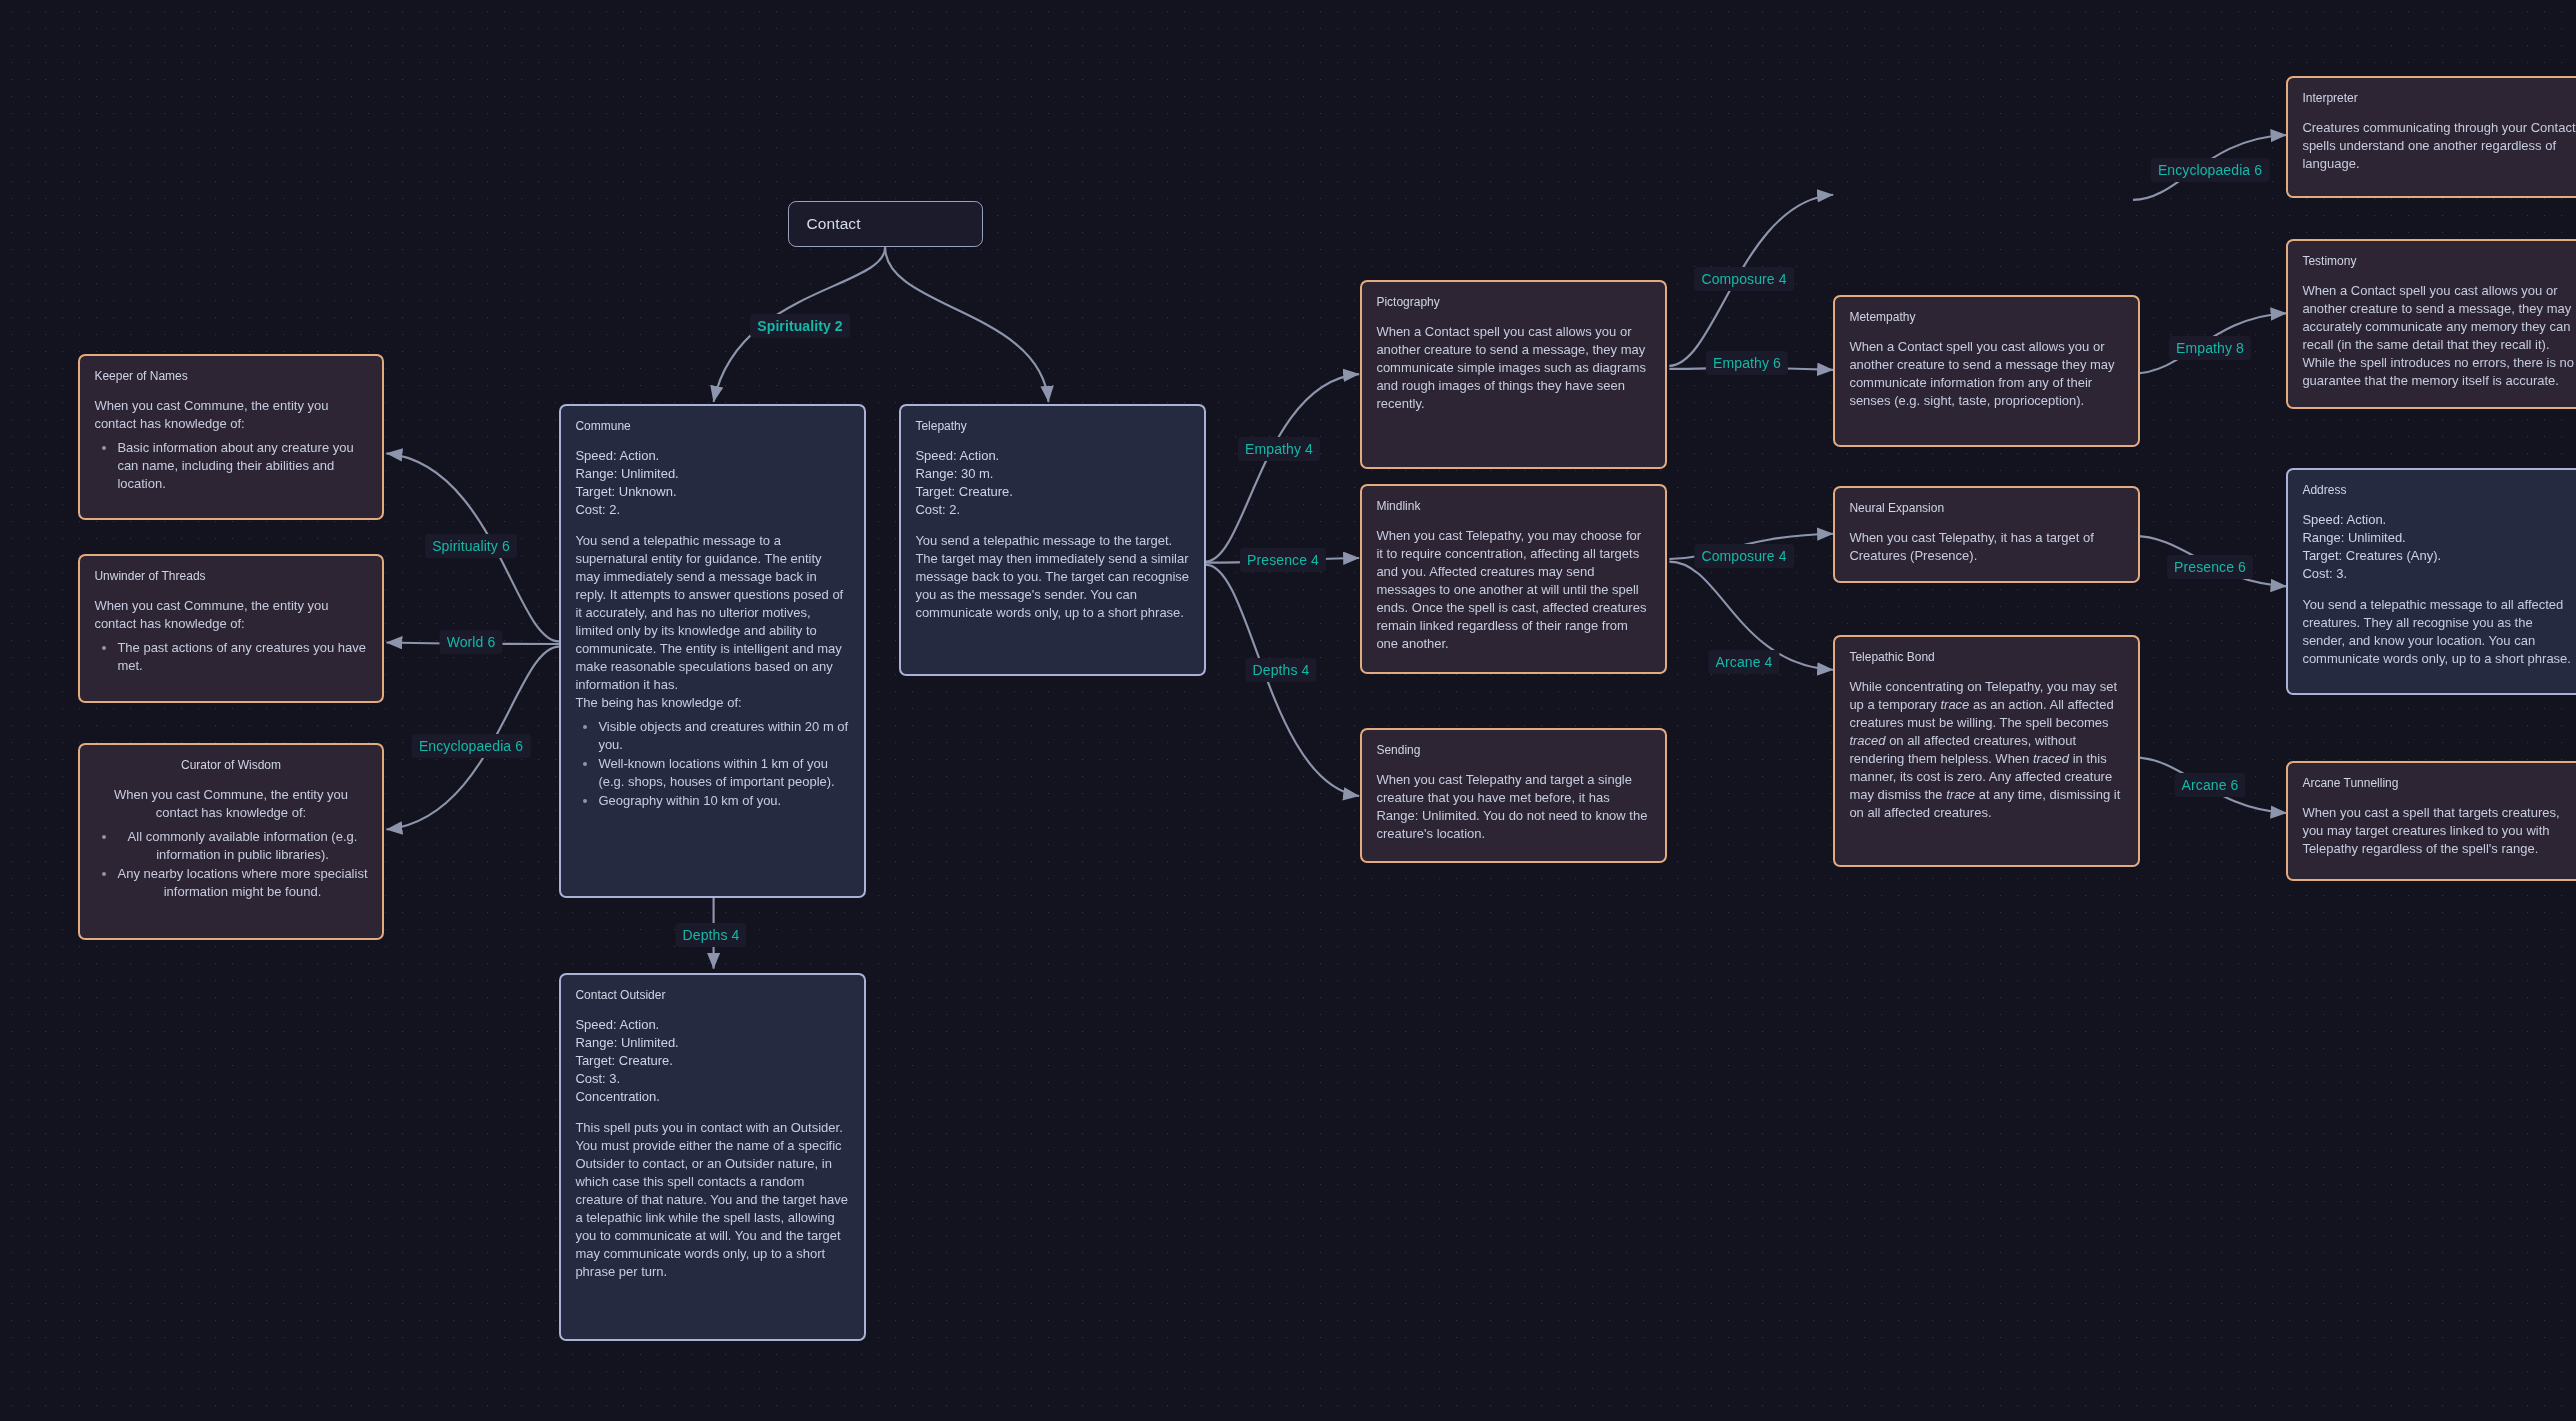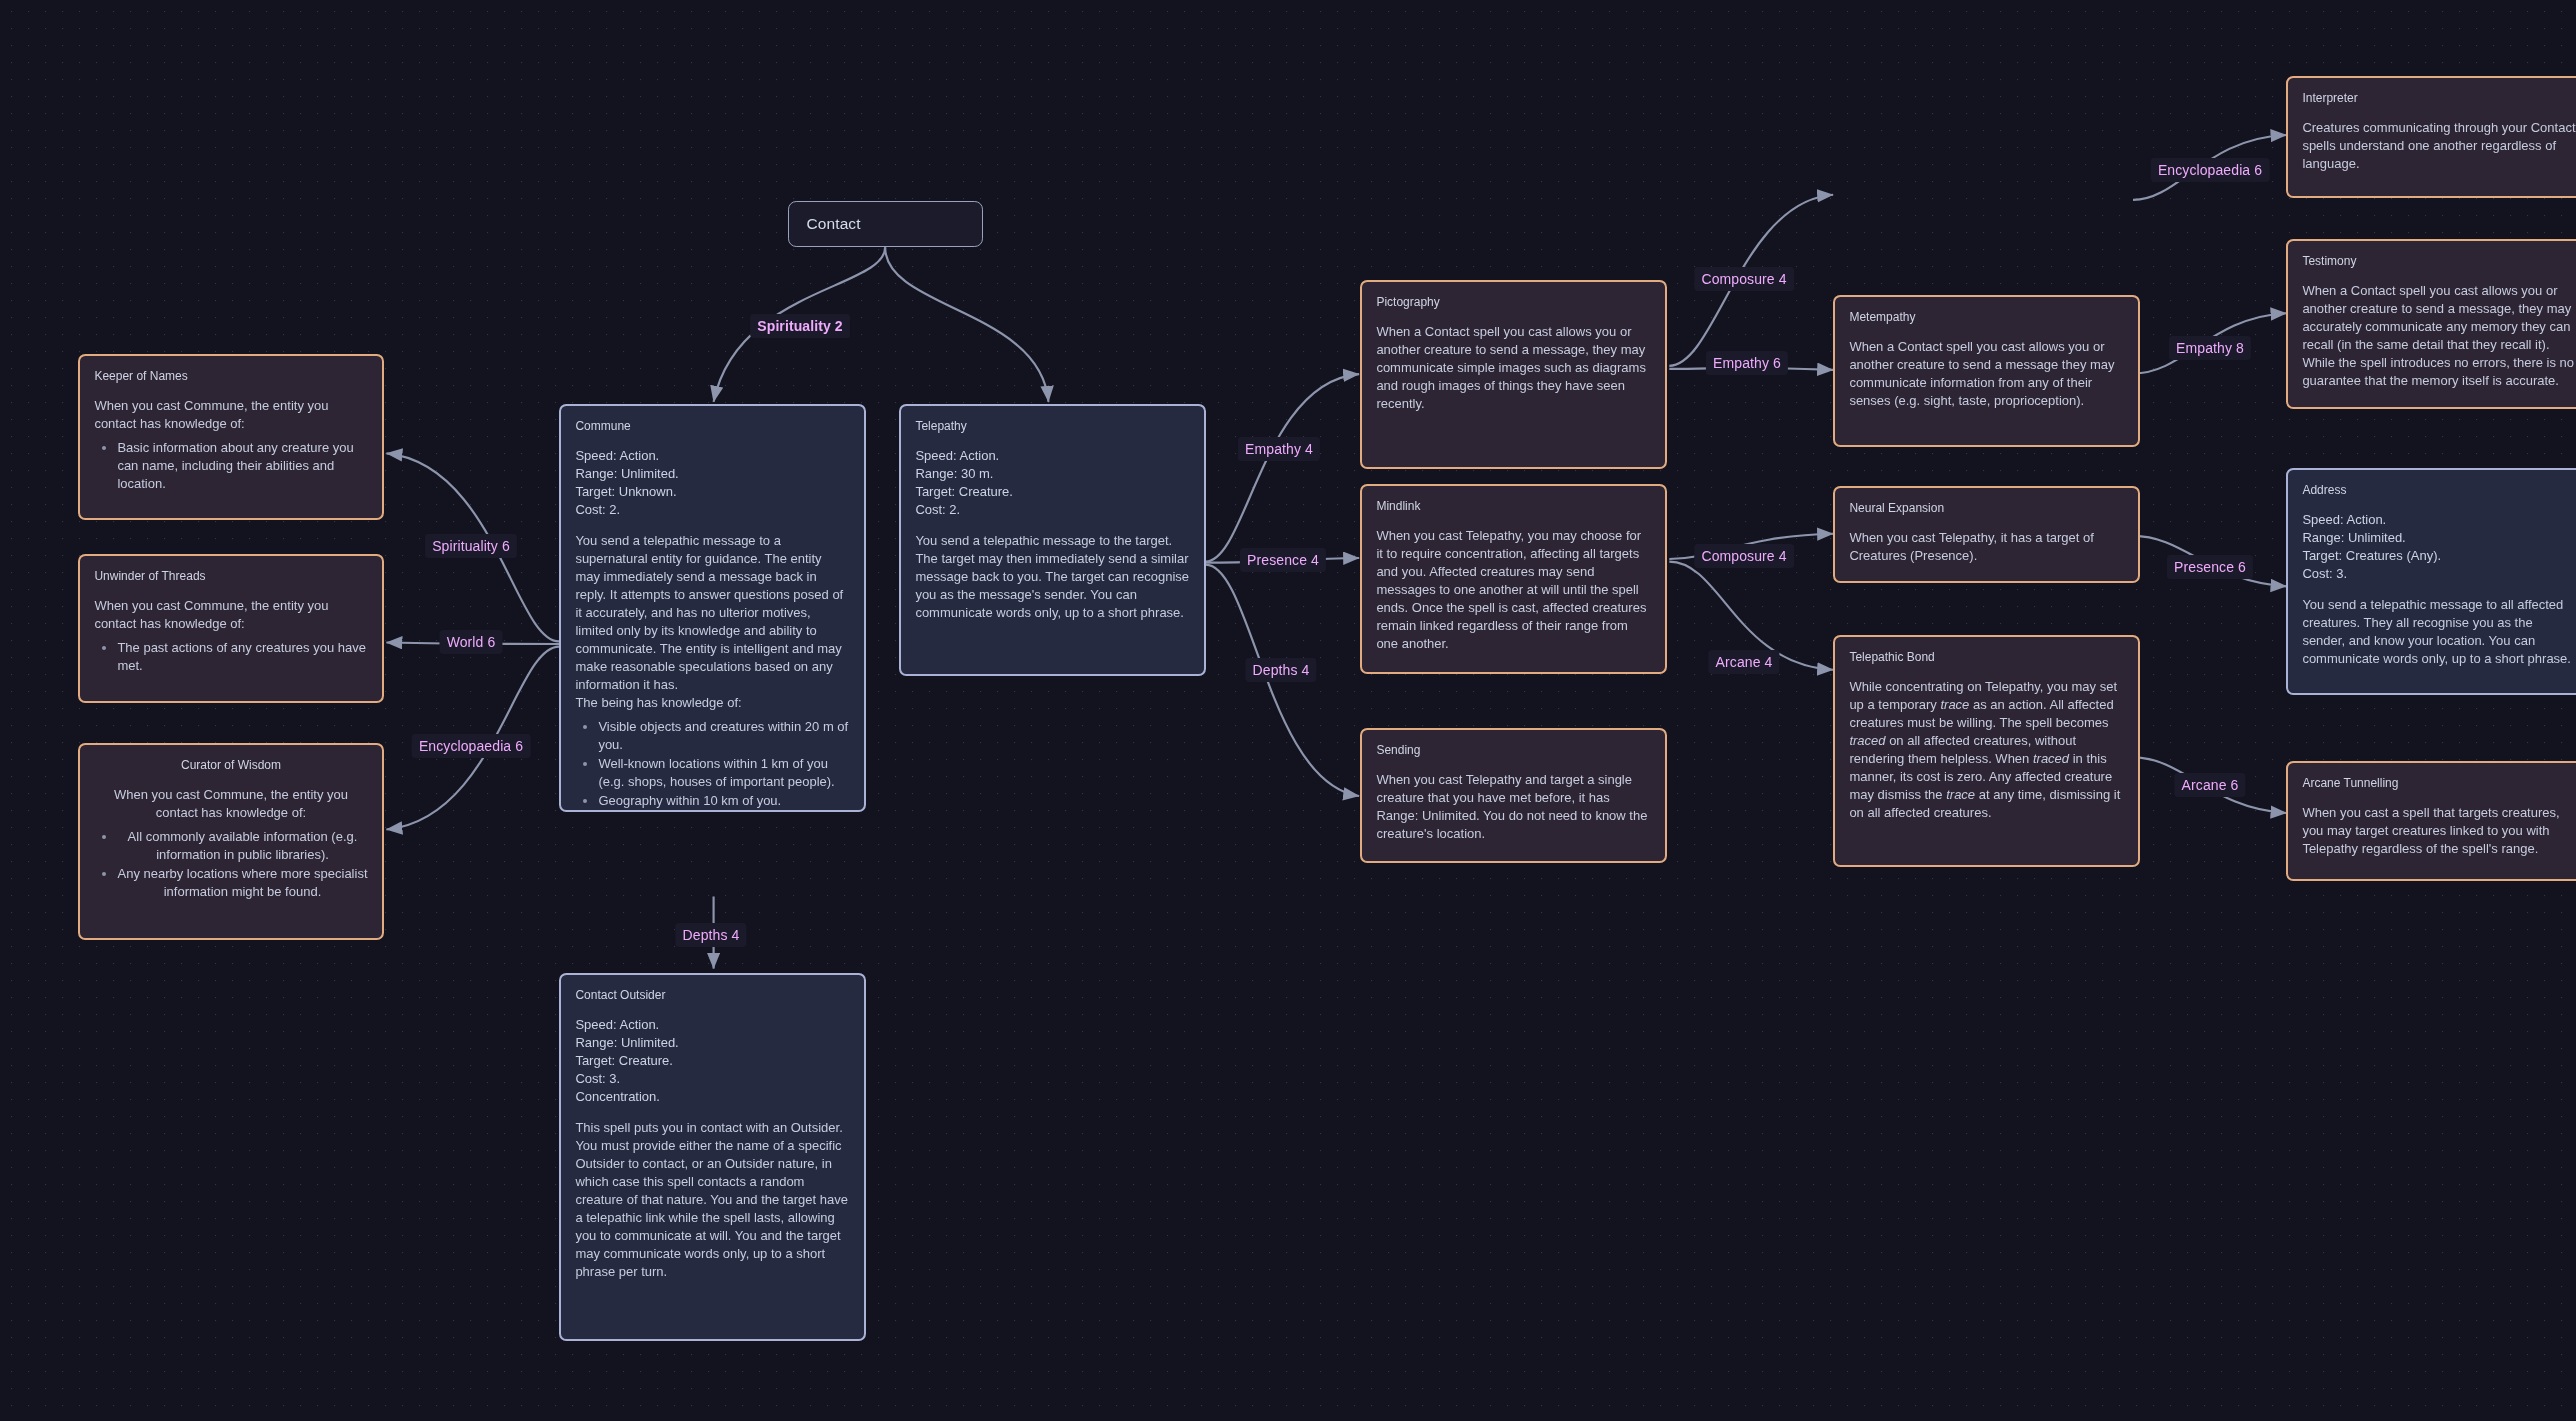--- a/index.html
+++ b/index.html
@@ -34,21 +34,21 @@
   .body{color:#c5ccdf;font-size:13px;line-height:18px;margin-top:13.4px;white-space:pre-wrap;}
   .body.tight{margin-top:0;}
   ul.bul{margin:6.2px 0 0 0;padding-left:23px;}
   ul.bul li{color:#c5ccdf;font-size:13px;line-height:18px;margin-bottom:1px;}
   ul.bul li::marker{color:#8d95ad;}
   .body i{font-style:italic;}
 
   
   .elabel{
     position:absolute;background:#1a1a2b;border-radius:3.6px;
-    color:#f0abfc;font-size:14px;padding:3.6px 7.2px 4.6px 7.2px;
+    color:#14b8a6;font-size:14px;padding:3.6px 7.2px 4.6px 7.2px;
     white-space:nowrap;transform:translate(-50%,-50%);
     letter-spacing:0.1px;
   }
 </style>
 </head>
 <body>
 
 <div id="canvas">
 
   <svg class="edges" viewBox="0 0 5190 2760" width="2674" height="1422">
@@ -123,21 +123,21 @@
     <div class="card-inner">
       <div class="card-title">Curator of Wisdom</div>
       <div class="body tight">When you cast Commune, the entity you contact has knowledge of:</div>
       <ul class="bul">
           <li>All commonly available information (e.g. information in public libraries).</li>
           <li>Any nearby locations where more specialist information might be found.</li>
         </ul>
     </div>
   </div>
 
-  <div class="node spell" style="left:559px;top:404px;width:307px;height:408px;">
+  <div class="node spell" style="left:559px;top:404px;width:307px;height:494px;">
     <div class="card-inner">
       <div class="card-title">Commune</div>
       <div>
           <div class="stat">Speed: Action.</div>
           <div class="stat">Range: Unlimited.</div>
           <div class="stat">Target: Unknown.</div>
           <div class="stat">Cost: 2.</div>
         </div>
       <div class="body">You send a telepathic message to a supernatural entity for guidance. The entity may immediately send a message back in reply. It attempts to answer questions posed of it accurately, and has no ulterior motives, limited only by its knowledge and ability to communicate. The entity is intelligent and may make reasonable speculations based on any information it has.
 The being has knowledge of:</div>

